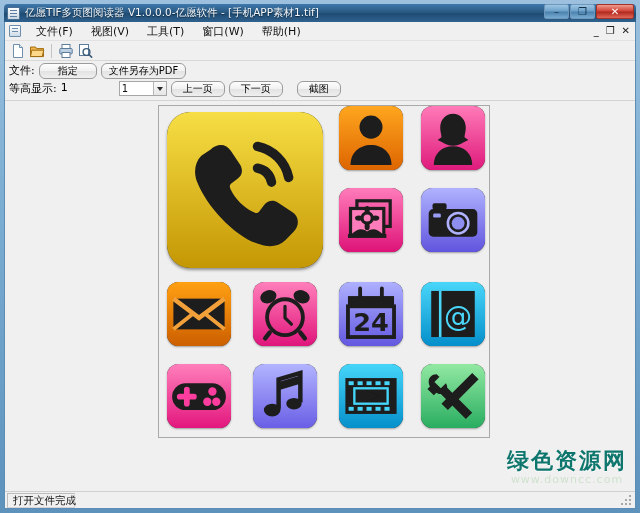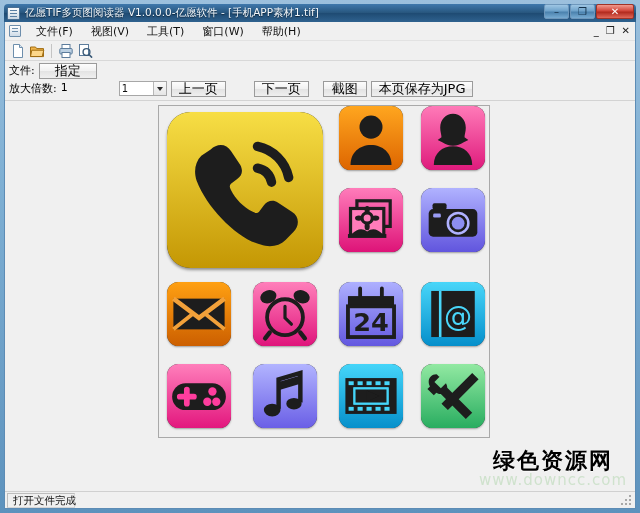--- a/index.html
+++ b/index.html
@@ -83,22 +83,22 @@
   .lbl{ font-size:11px; color:#000; white-space:nowrap; }
   .tfield{
     height:15px; background:#fff; border:1px solid #a7a7a7;
     font-size:10px; color:#111; padding:0 3px; line-height:14px;
     font-family:"DejaVu Sans Mono","Liberation Mono",monospace;
     white-space:nowrap; overflow:hidden;
   }
   .btn{
     height:16px; min-width:40px; padding:0 7px;
     background:linear-gradient(180deg,#fdfdfd 0%,#f1f1f1 48%,#e3e3e3 52%,#efefef 100%);
-    border:1px solid #9b9b9b; border-radius:0;
-    font-size:13px; color:#000; line-height:14px; text-align:center;
+    border:1px solid #9b9b9b; border-radius:6px;
+    font-size:10px; color:#000; line-height:14px; text-align:center;
     white-space:nowrap; cursor:default;
   }
   .combo{
     height:15px; width:48px; background:#fff; border:1px solid #a7a7a7;
     font-size:10px; color:#111; padding:0 2px; line-height:13px;
     position:relative; display:flex; align-items:center;
   }
   .combo .arrow{
     position:absolute; right:0; top:0; bottom:0; width:13px;
     background:linear-gradient(180deg,#fafafa,#e6e6e6);
@@ -124,25 +124,25 @@
     box-shadow:inset 0 0 0 2.5px rgba(20,20,20,.92), 0 1px 2px rgba(0,0,0,.35);
   }
   .ic svg{ position:absolute; inset:0; width:100%; height:100%; }
   .ic.big{ border-radius:15%; box-shadow:inset 0 0 0 6px rgba(20,20,20,.95), 0 2px 3px rgba(0,0,0,.4);}
   
   .wm{
     position:absolute; right:8px; bottom:4px; text-align:center;
     pointer-events:none; user-select:none;
   }
   .wm .big{
-    font-size:22px; font-weight:bold; color:#000000; letter-spacing:2px;
+    font-size:22px; font-weight:bold; color:#0f766e; letter-spacing:2px;
     text-shadow:0 1px 0 rgba(255,255,255,.7); line-height:24px;
   }
   .wm .small{
-    font-size:15px; color:#cfe2cd; letter-spacing:1px; line-height:14px;
+    font-size:11px; color:#cfe2cd; letter-spacing:1px; line-height:14px;
     font-family:"DejaVu Sans","Liberation Sans",sans-serif;
   }
   
   .statusbar{
     height:17px;flex:0 0 17px;display:flex;align-items:center;
     background:#f0f0f0;border-top:1px solid #d0d0d0;
   }
   .sbcell{
     height:15px;line-height:13px;font-size:10.5px;color:#111;padding:0 5px;
     border:1px solid #d6d6d6; border-top-color:#bdbdbd; border-left-color:#bdbdbd;
@@ -211,35 +211,35 @@
             <path d="M12 11.5l2.6 2.6" stroke="#3a5a78" stroke-width="1.6" stroke-linecap="round"></path>
           </svg>
       </span>
     </div>
 
     <div class="rows">
 
       <div class="row">
         <span class="lbl">文件:</span>
         <span class="btn" style="min-width:58px;">指定</span>
+        <span class="btn" style="min-width:84px;">文件另存为PDF</span>
       </div>
 
       <div class="row">
-        <span class="lbl">放大倍数:</span>
+        <span class="lbl">等高显示:</span>
         <span class="lbl" style="width:54px;">1</span>
         <span class="combo">
           <span>1</span>
           <span class="arrow">
               <i></i>
             </span>
         </span>
         <span class="btn" style="min-width:54px;">上一页</span>
-        <span class="btn" style="min-width:54px;margin-left:24px;">下一页</span>
+        <span class="btn" style="min-width:54px;">下一页</span>
         <span class="btn" style="min-width:44px;margin-left:10px;">截图</span>
-        <span class="btn" style="min-width:80px;">本页保存为JPG</span>
       </div>
 
     </div>
 
     <div class="canvaswrap">
       <div class="imgbox">
 
         <div class="cell" style="left:8px;top:6px;width:156px;height:156px;">
           <div class="ic big">
             <svg viewBox="0 0 100 100" preserveAspectRatio="none">

